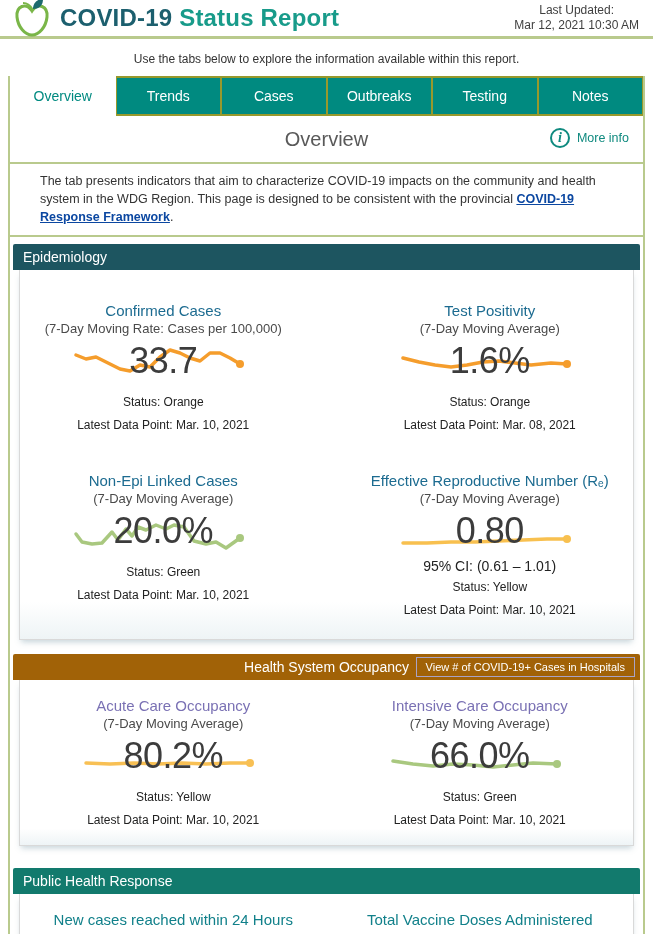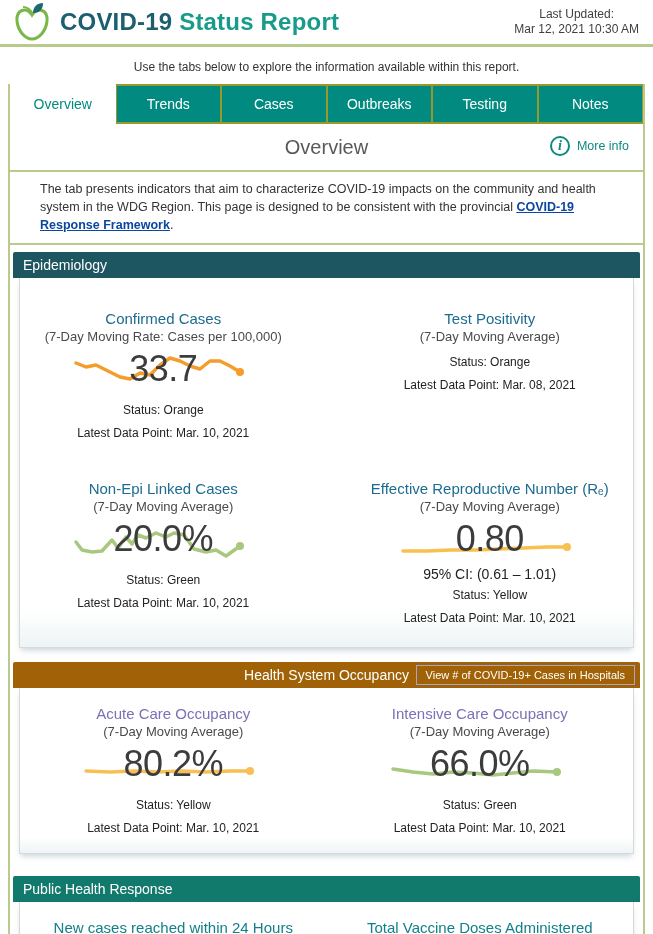--- a/index.html
+++ b/index.html
@@ -1,20 +1,20 @@
 <!DOCTYPE html>
 <html><head>
 <meta charset="utf-8">
 <style>
   * { margin:0; padding:0; box-sizing:border-box; }
   html,body { width:653px; background:#ffffff; font-family:"Liberation Sans", sans-serif; }
   #page { position:relative; width:653px; height:934px; background:#fff; overflow:hidden; }
 
   
-  .header { display:flex; align-items:center; height:44px; padding:0 14px 0 12px; background:#fff; }
+  .header { display:flex; align-items:center; height:36px; padding:0 14px 0 12px; background:#fff; }
   .logo { width:40px; height:42px; margin-right:8px; margin-top:2px; }
   .titles { flex:1; font-size:24px; font-weight:bold; letter-spacing:.2px; }
   .t-primary { color:#1c5f6e; }
   .t-secondary { color:#189b8a; }
   .last-updated { text-align:center; font-size:12px; color:#3f3f3f; line-height:1.25; }
   .rule { height:3px; background:#b9ca8d; }
 
   .instruction { text-align:center; font-size:12px; color:#333; padding:13px 0 10px; background:#fff; }
 
   
@@ -129,20 +129,27 @@
               </svg>
               <div class="value">33.7</div>
             </div>
             <div class="kpi-status">Status: Orange</div>
             <div class="kpi-latest">Latest Data Point: Mar. 10, 2021</div>
           </div>
 
           <div class="kpi">
             <div class="kpi-title">Test Positivity</div>
             <div class="kpi-subtitle">(7-Day Moving Average)</div>
+            <div class="value-wrap">
+              <svg class="spark" width="190" height="40" viewBox="0 0 190 40">
+                <polyline points="8,16 24,20 40,23 56,25 72,23 88,20 104,19 120,21 136,23 156,21 172,22" stroke="#F59D2C"></polyline>
+                <circle cx="172" cy="22" r="4" fill="#F59D2C"></circle>
+              </svg>
+              <div class="value">1.6%</div>
+            </div>
             <div class="kpi-status">Status: Orange</div>
             <div class="kpi-latest">Latest Data Point: Mar. 08, 2021</div>
           </div>
 
           <div class="kpi">
             <div class="kpi-title">Non-Epi Linked Cases</div>
             <div class="kpi-subtitle">(7-Day Moving Average)</div>
             <div class="value-wrap">
               <svg class="spark" width="190" height="40" viewBox="0 0 190 40">
                 <polyline points="8,22 14,30 24,32 34,31 44,20 50,28 58,17 64,24 70,15 78,18 88,13 98,17 106,13 116,15 126,29 138,32 148,30 158,36 172,26" stroke="#A9C87F"></polyline>

